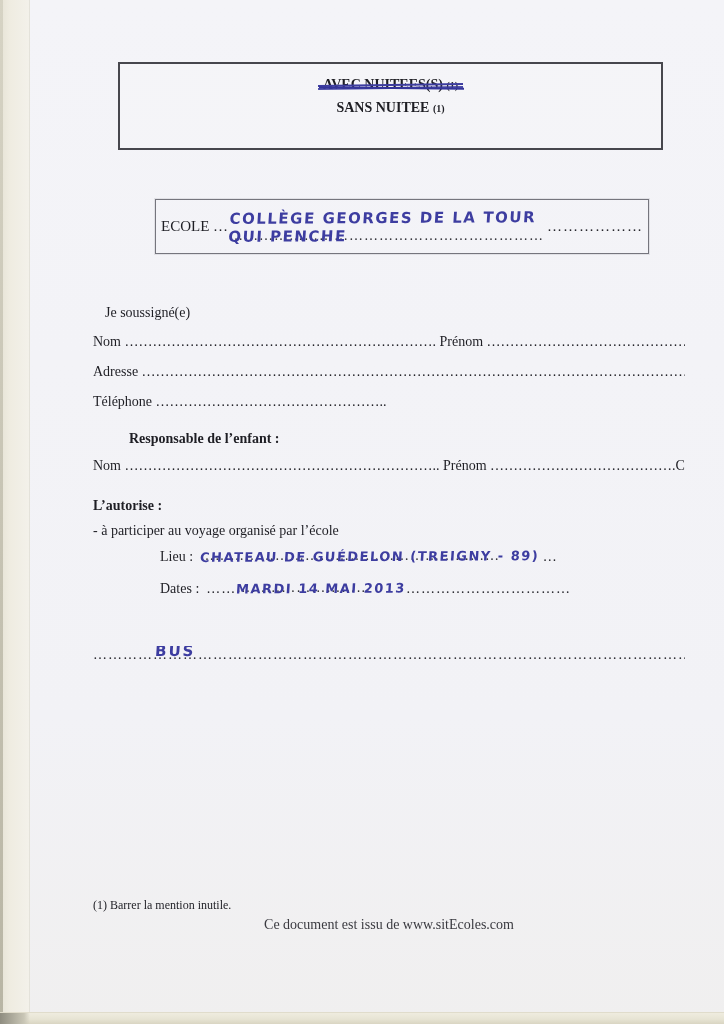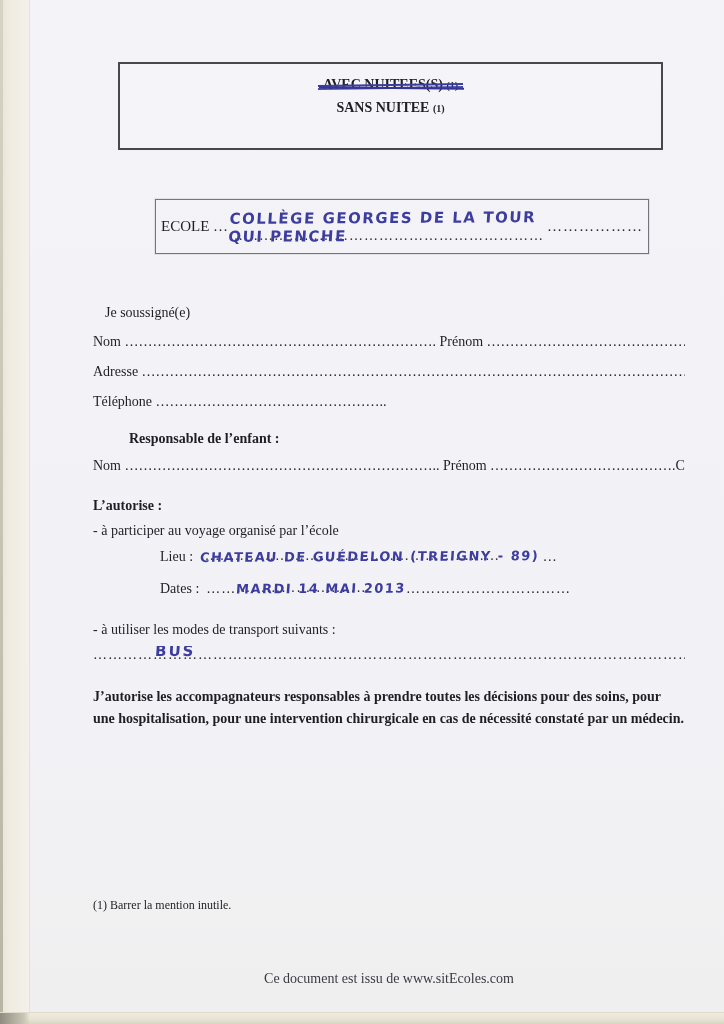--- a/index.html
+++ b/index.html
@@ -99,25 +99,23 @@
   </div>
 
   <div class="abs" style="left:160px;top:580px;width:525px;">
     <span>Dates :</span>&nbsp;
     <span class="dots">……</span><span class="hw-wrap">
       <span class="under">………………………</span>
       <span class="hw hw-sm" style="position:relative;">MARDI 14 MAI 2013</span>
     </span><span class="dots">……………………………</span>
   </div>
 
-  <div class="abs" style="left:93px;top:621px;">- à utiliser les modes de transport suivants :</div>
   <div class="abs" style="left:93px;top:646px;width:592px;">
     <span class="dots">………………………………………………………………………………………………………………………………</span>
     <span class="hw hw-bus" style="position:absolute;left:62px;top:-4px;">BUS</span>
   </div>
 
-  <div class="para" style="top:686px;">J’autorise les accompagnateurs responsables à prendre toutes les décisions pour des soins, pour une hospitalisation, pour une intervention chirurgicale en cas de nécessité constaté par un médecin.</div>
 
 
 
   <div class="abs" style="left:93px;top:898px;font-size:12px;">(1) Barrer la mention inutile.</div>
-  <div class="abs footer-line" style="left:93px;top:970px;width:592px;">Ce document est issu de www.sitEcoles.com</div>
+  <div class="abs footer-line" style="left:93px;top:916px;width:592px;">Ce document est issu de www.sitEcoles.com</div>
 </div>
 
 </body></html>

